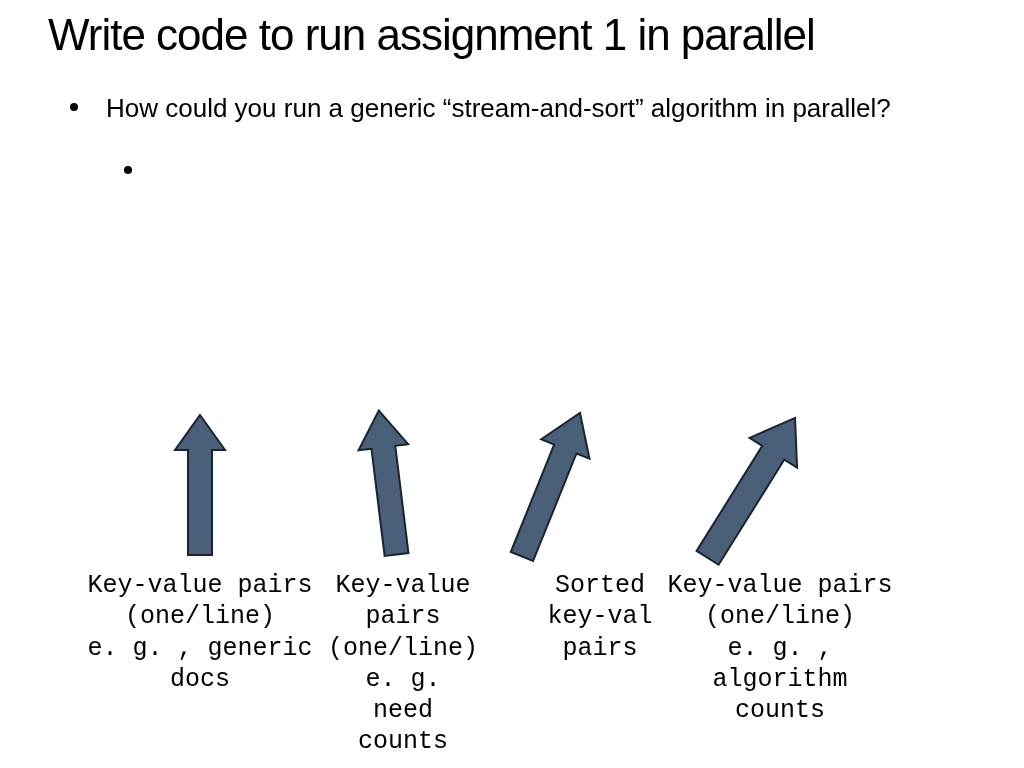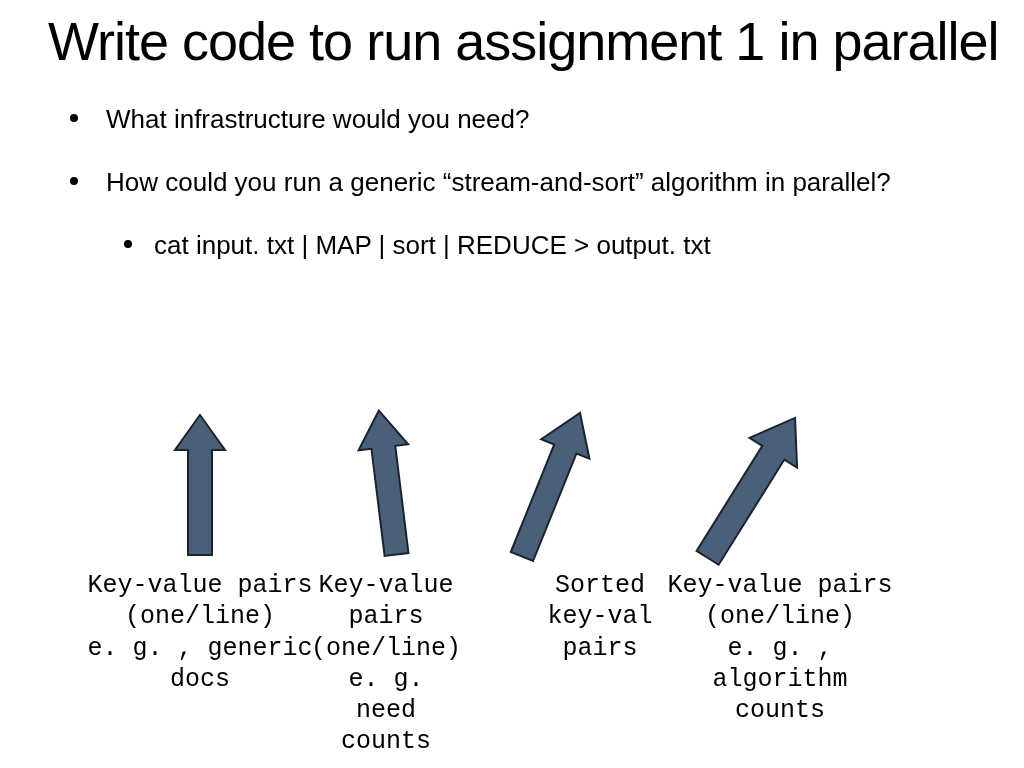--- a/index.html
+++ b/index.html
@@ -7,21 +7,21 @@
     padding: 0;
     width: 1024px;
     height: 768px;
     font-family: Arial, Helvetica, sans-serif;
     background: #fff;
     color: #000;
     position: relative;
     overflow: hidden;
   }
   .title {
-    font-size: 54px;
+    font-size: 44px;
     line-height: 1.15;
     margin: 10px 0 30px 48px;
     font-weight: normal;
     letter-spacing: -1px;
   }
   .bullets {
     margin-left: 70px;
     font-size: 26px;
   }
   .bullet {
@@ -79,44 +79,39 @@
     top: 160px;
     width: 900px;
     display: flex;
     justify-content: flex-start;
     font-size: 25px;
     text-align: center;
     line-height: 1.25;
   }
   .label-box { position: absolute; }
   .lb1 { left: 10px;  width: 240px; }
-  .lb2 { left: 241px; width: 150px; text-align: center; }
+  .lb2 { left: 258px; width: 150px; text-align: center; }
   .lb3 { left: 465px; width: 130px; }
   .lb4 { left: 590px; width: 240px; }
 </style>
 </head>
 <body>
 
 <h1 class="title">Write code to run assignment 1 in parallel</h1>
 
 <div class="bullets">
 
-  <div class="bullet">
-    <div class="dot"></div>
-    <div class="txt">What infrastructure would you need?</div>
-  </div>
 
   <div class="bullet">
     <div class="dot"></div>
     <div class="txt">How could you run a generic “stream-and-sort” algorithm in parallel?</div>
   </div>
 
   <div class="sub-bullet">
     <div class="dot"></div>
-    <div class="txt">cat input. txt | MAP | sort | REDUCE &gt; output. txt</div>
   </div>
 
 </div>
 
 <div class="diagram">
 
   <svg class="arrow-svg" style="left:100px; top:0px;" width="60" height="150">
     <g fill="#4a6079" stroke="#1a2430" stroke-width="2">
       <polygon points="30,5 55,40 42,40 42,145 18,145 18,40 5,40"></polygon>
     </g>

